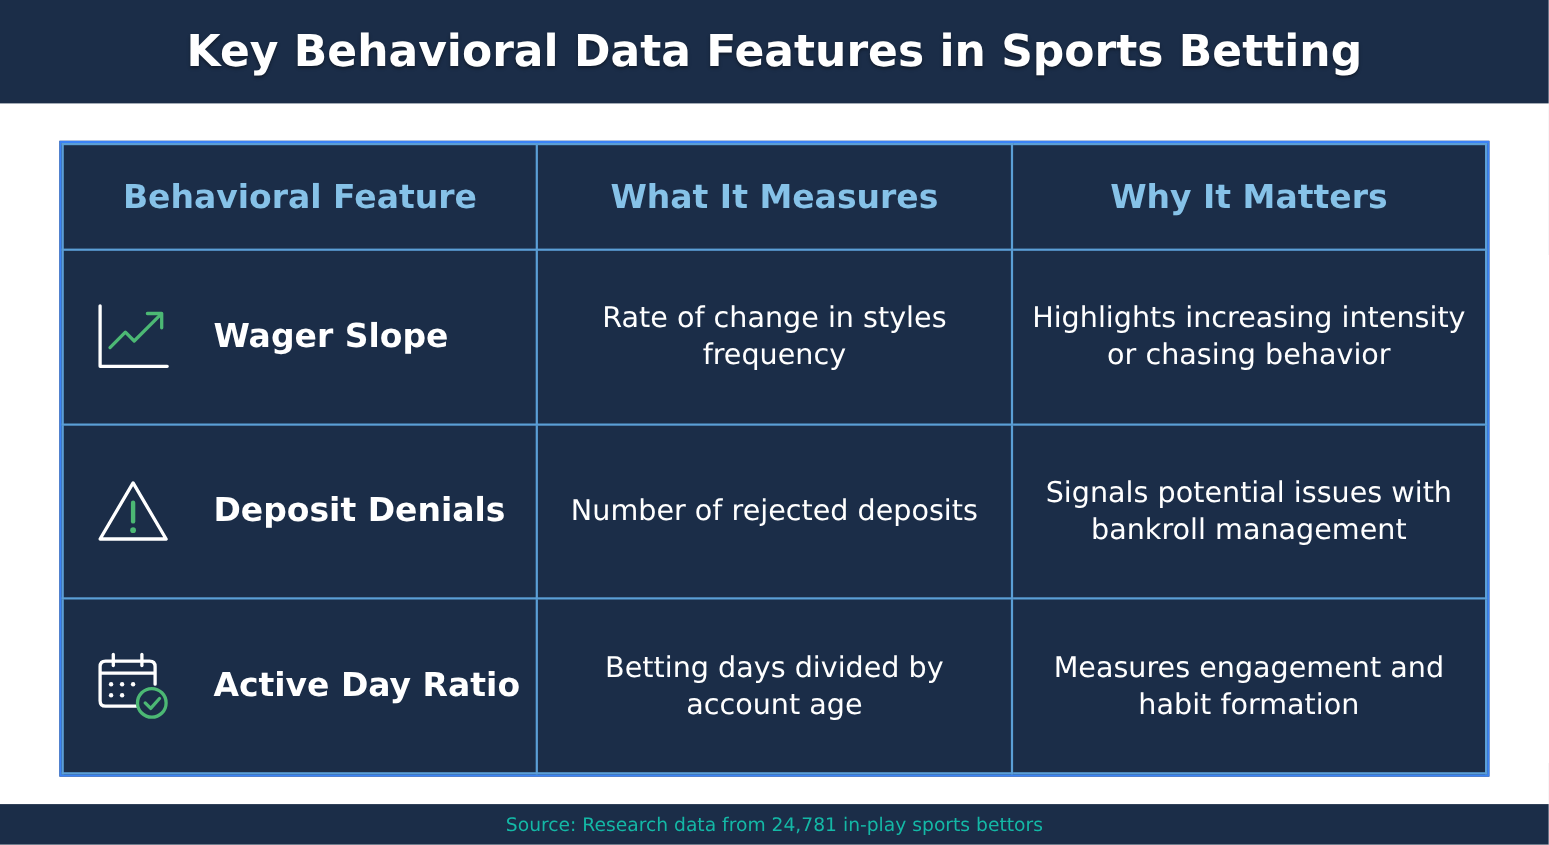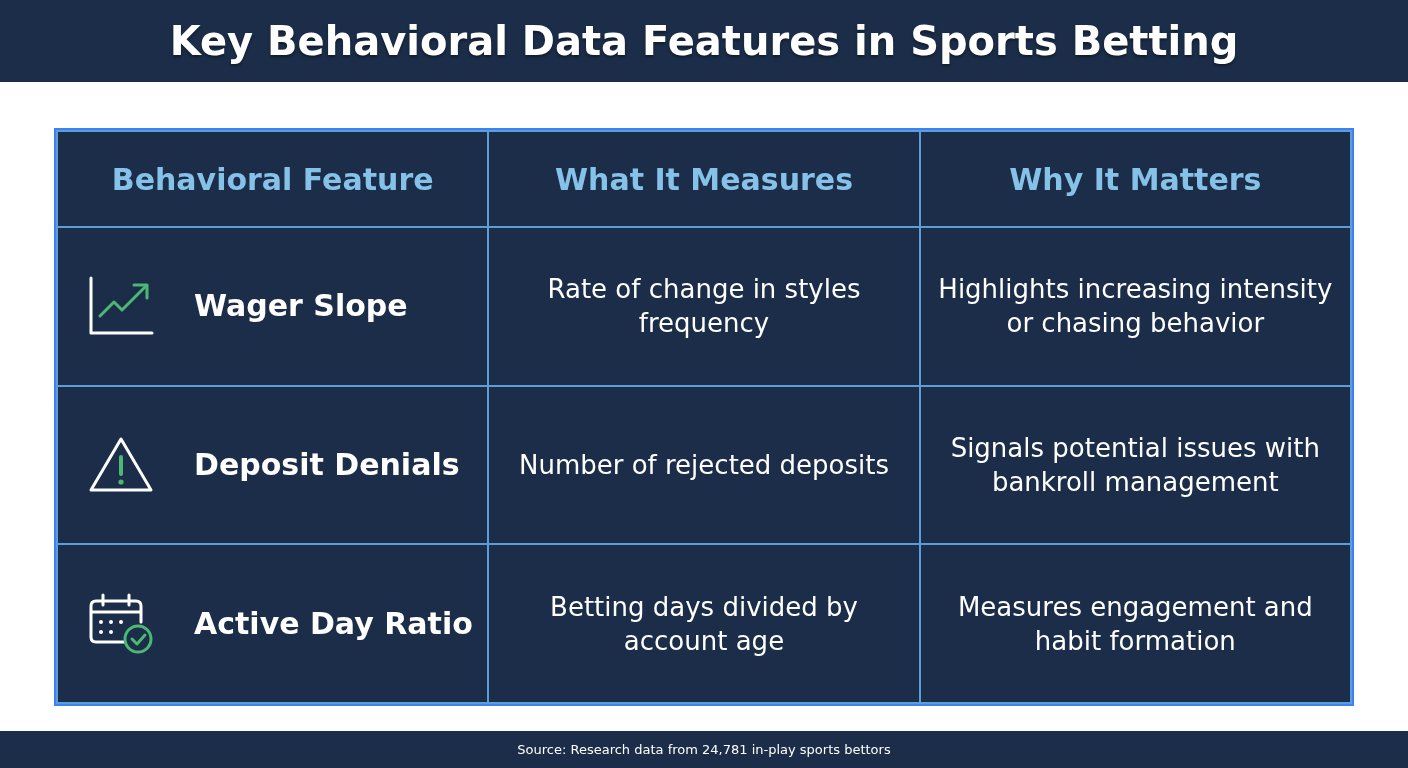--- a/index.html
+++ b/index.html
@@ -1,20 +1,20 @@
 <!DOCTYPE html>
 <html><head>
 <meta charset="utf-8">
 <style>
   * { box-sizing: border-box; margin: 0; padding: 0; }
   html, body { width: 1408px; height: 768px; overflow: hidden; background: #ffffff; }
   body { font-family: "DejaVu Sans", "Liberation Sans", sans-serif; position: relative; }
 
   .title-bar {
-    position: absolute; left: 0; top: 0; width: 1408px; height: 82px;
+    position: absolute; left: 0; top: 0; width: 1408px; height: 94px;
     background: #1b2d48;
     display: flex; align-items: center; justify-content: center;
   }
   .title-bar h1 {
     color: #ffffff; font-size: 40px; font-weight: bold; letter-spacing: 0px;
     text-shadow: 0 2px 3px rgba(0,0,0,0.4);
   }
 
   .table-wrap {
     position: absolute; left: 54px; top: 128px; width: 1300px; height: 578px;
@@ -37,21 +37,21 @@
   td { height: 96px; color: #ffffff; font-size: 26px; line-height: 34px; padding: 0 14px; }
   td.feature-cell { text-align: left; padding-left: 30px; }
   .feature-inner { display: flex; align-items: center; gap: 40px; }
   .feature-inner svg { flex: 0 0 auto; }
   .feature-name { font-size: 30px; font-weight: bold; color: #ffffff; }
 
   .footer-bar {
     position: absolute; left: 0; top: 731px; width: 1408px; height: 37px;
     background: #1b2d48; display: flex; align-items: center; justify-content: center;
   }
-  .footer-bar span { color: #ffffff; font-size: 13px; }
+  .footer-bar span { color: #14b8a6; font-size: 17px; }
 </style>
 </head>
 <body>
 
 <div class="title-bar">
   <h1>Key Behavioral Data Features in Sports Betting</h1>
 </div>
 
 <div class="table-wrap">
   <table>

